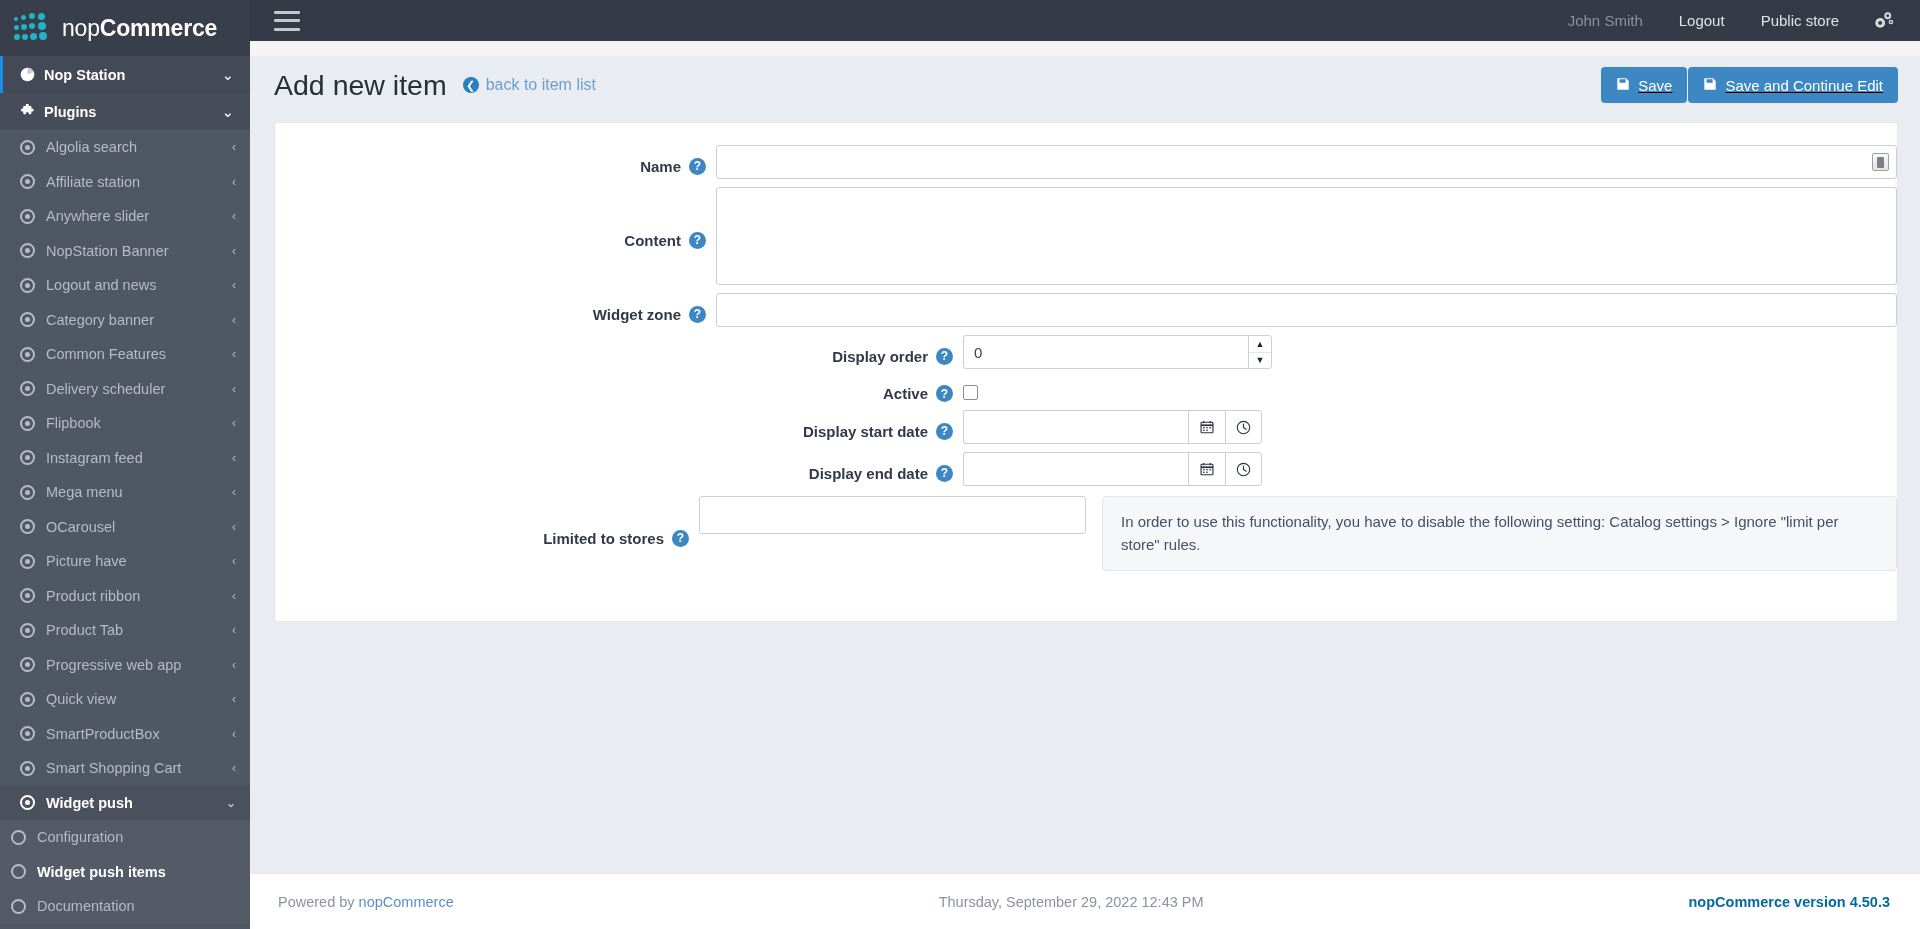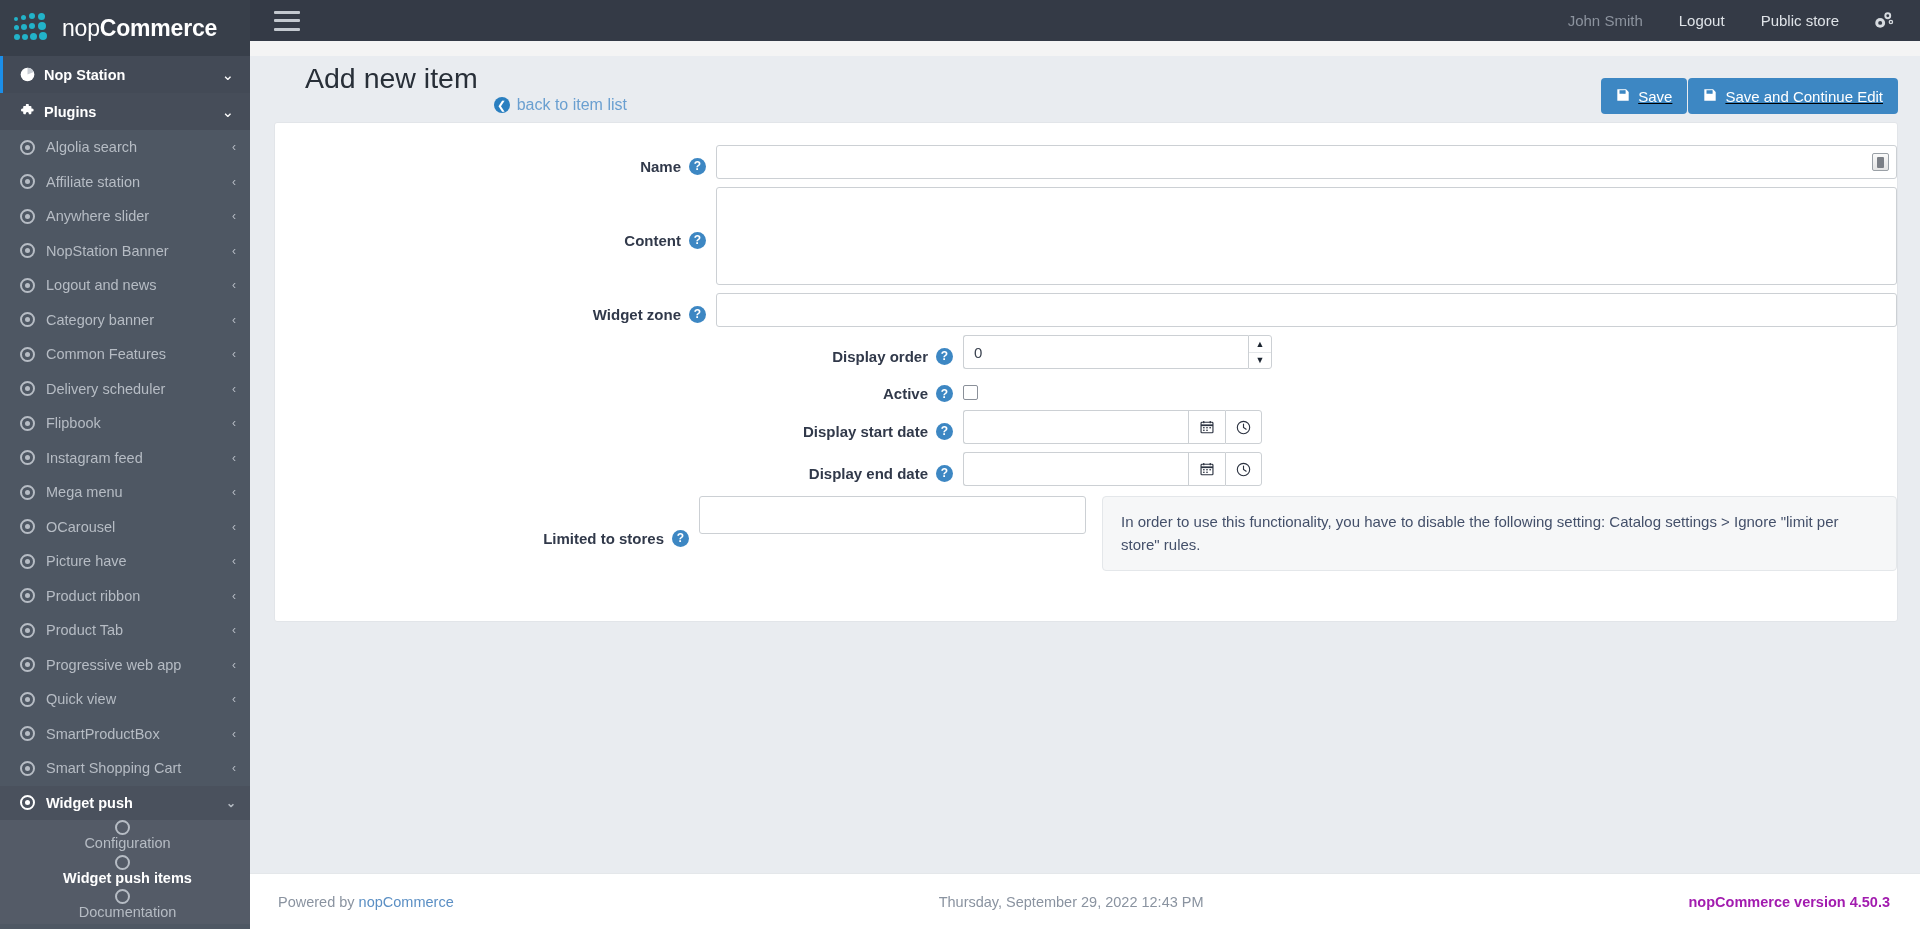--- a/index.html
+++ b/index.html
@@ -66,22 +66,21 @@
   .side-item .itm-ico {
     width: 26px; display: flex; align-items: center; justify-content: flex-start;
     color: #b6bcc4;
   }
   .side-item .itm-label { flex: 1; }
   .side-item .caret { font-size: 12px; color: #b6bcc4; padding-left: 4px; }
   .side-item.active-item { color: #ffffff; font-weight: bold; }
   .side-item.active-item .itm-ico { color: #ffffff; }
   .side-item.sub {
     background: #545b67;
-    padding-left: 19px;
-    flex-direction: column;
+    padding-left: 11px;
   }
   .side-item.sub.active-sub { color: #ffffff; font-weight: bold; }
   .side-item.widget-push { background: #4a515d; }
 
   .sub-group { background: #545b67; }
 
   
   .topbar {
     position: absolute; left: 250px; top: 0;
     width: 1670px; height: 41px;
@@ -111,23 +110,22 @@
 
   
   .content {
     position: absolute; left: 250px; top: 56px;
     width: 1670px; height: 817px;
     background: #e9ecf0;
     overflow: hidden;
   }
   .page-head {
     height: 58px;
-    display: flex; align-items: flex-end;
+    display: flex; align-items: center;
     padding: 0 22px 0 24px;
-    margin-left: 31px;
   }
   .page-title {
     font-size: 28.5px; color: #282f38; font-weight: normal;
     white-space: nowrap;
   }
   .back-link {
     margin-left: 16px;
     display: flex; align-items: center; gap: 7px;
     color: #6a9fd0; font-size: 16px; text-decoration: none;
     white-space: nowrap;
@@ -274,21 +272,21 @@
     width: 1670px; height: 56px;
     background: #ffffff;
     border-top: 1px solid #e4e7ea;
     display: flex; align-items: center;
     padding: 0 30px 0 28px;
     font-size: 14.5px; color: #8a93a0;
   }
   .footer a { color: #5b8fc4; text-decoration: none; }
   .footer .f-left { white-space: nowrap; }
   .footer .f-center { flex: 1; text-align: center; white-space: nowrap; }
-  .footer .f-right { font-weight: bold; color: #a21caf; white-space: nowrap; }
+  .footer .f-right { font-weight: bold; color: #0369a1; white-space: nowrap; }
 
   .ring {
     width: 15px; height: 15px; border-radius: 50%;
     border: 2px solid currentColor;
     display: inline-flex; align-items: center; justify-content: center;
   }
   .ring i { width: 5px; height: 5px; border-radius: 50%; background: currentColor; display:block; }
 </style>
 </head>
 <body>

